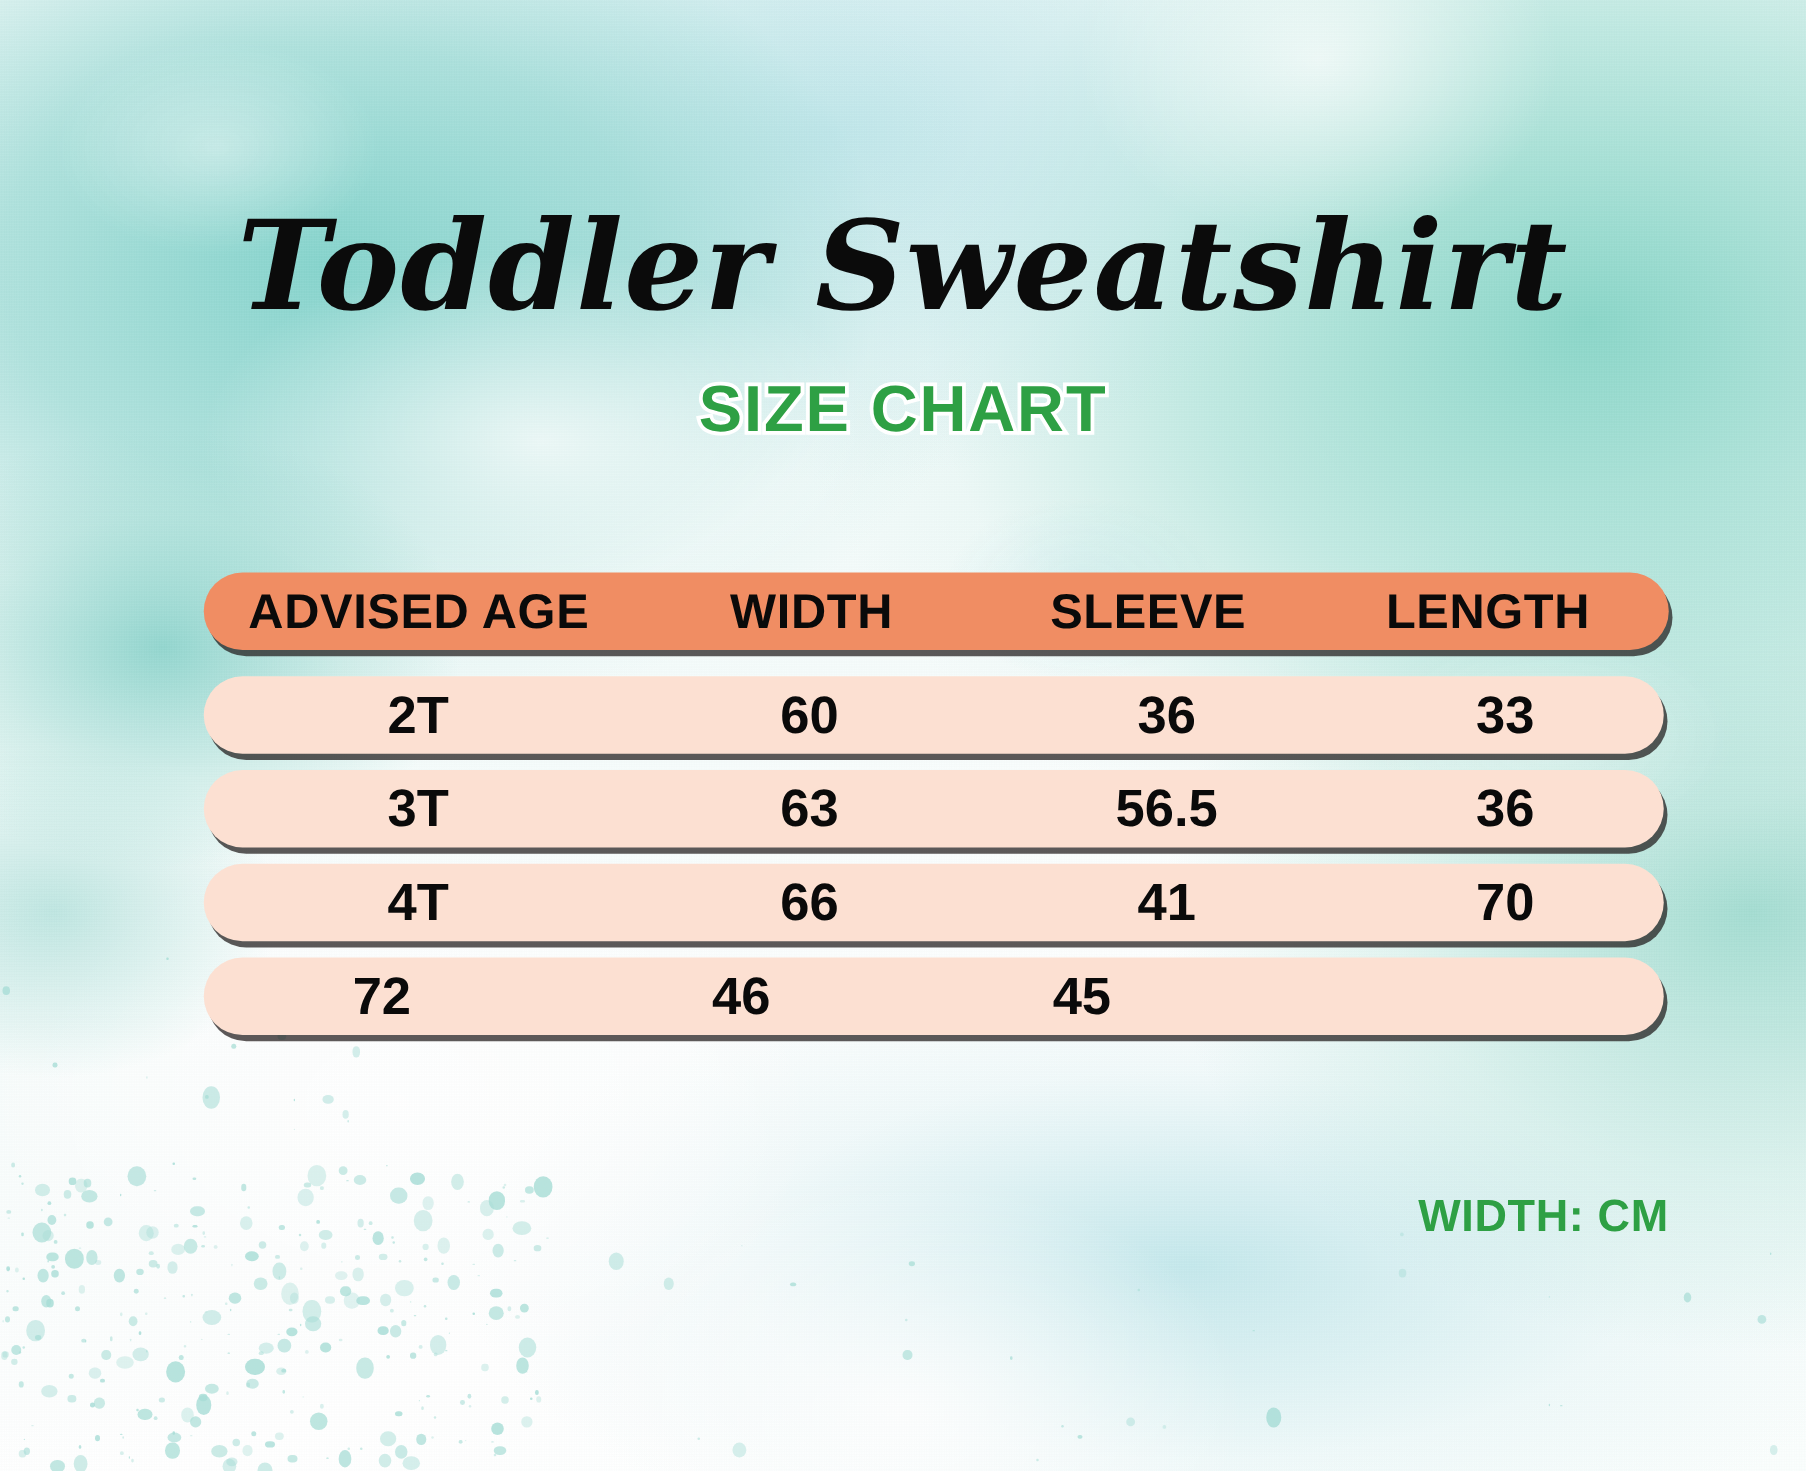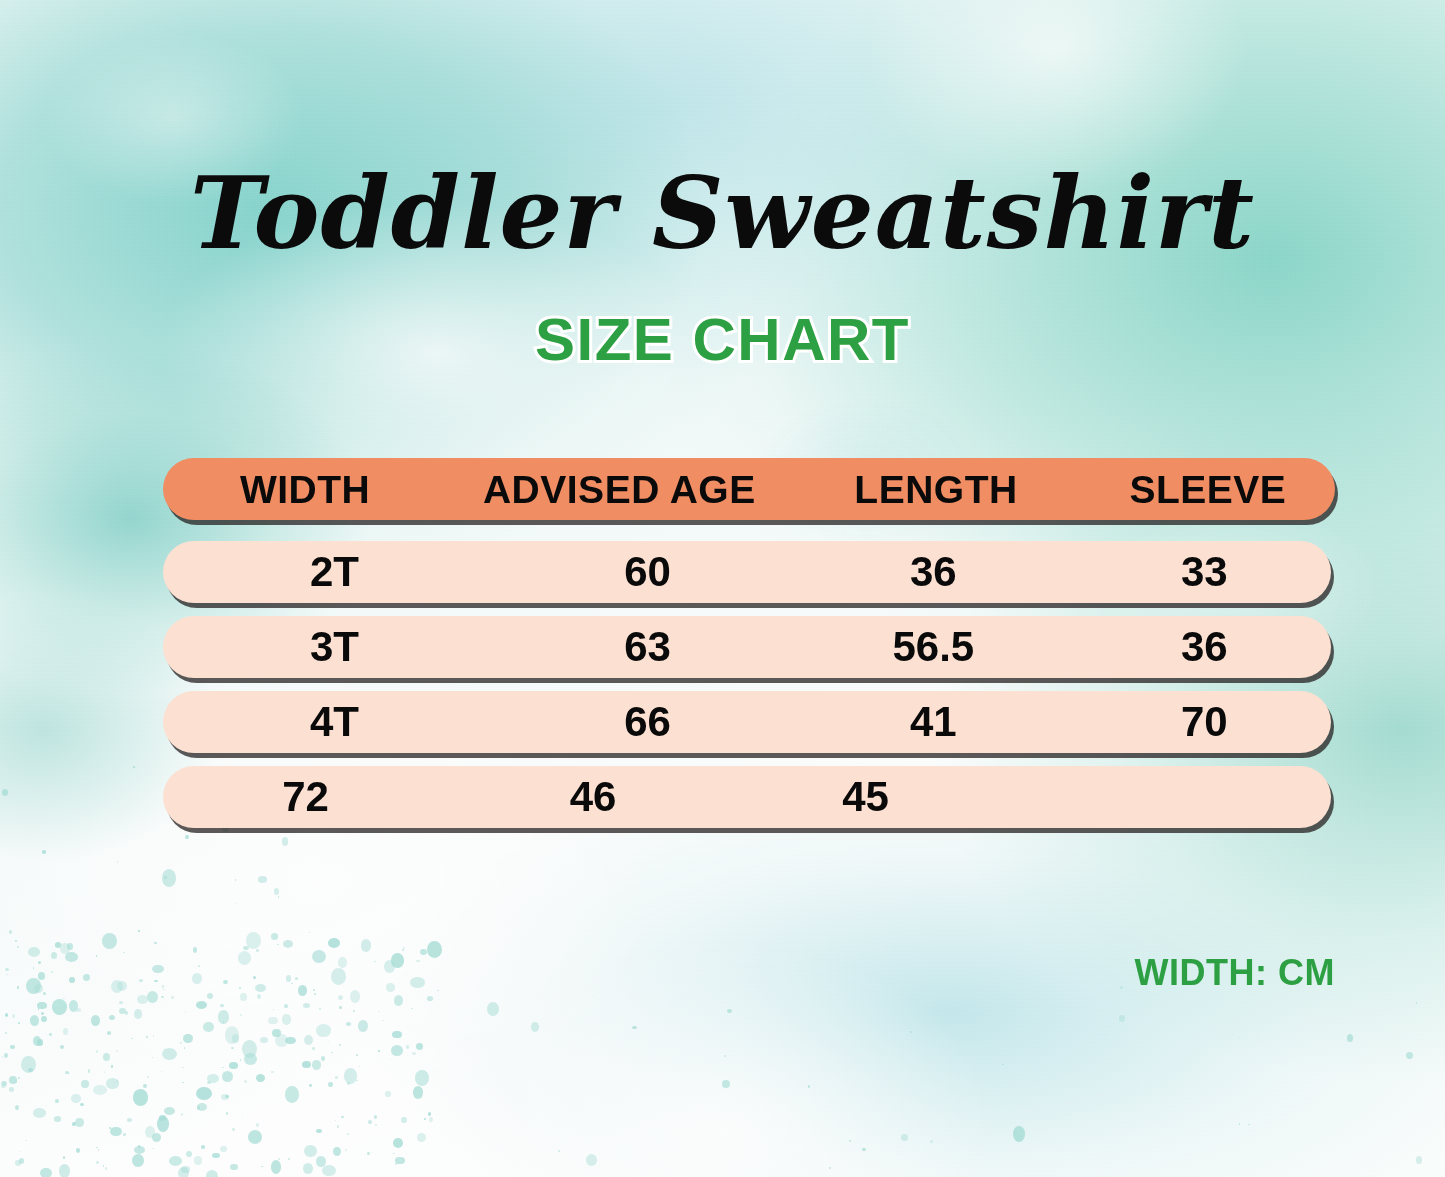--- a/index.html
+++ b/index.html
@@ -91,21 +91,21 @@
   }
 
   .title-sub {
     position: absolute;
     left: 0;
     right: 0;
     top: 258px;
     text-align: center;
     font-family: "Liberation Sans", sans-serif;
     font-weight: 700;
-    font-size: 60px;
+    font-size: 52px;
     letter-spacing: 1.5px;
     color: #2ea044;
     white-space: nowrap;
     line-height: 1.05;
     -webkit-text-stroke: 6px #ffffff;
     paint-order: stroke fill;
   }
 
   
   #size-table {
@@ -526,24 +526,24 @@
       <div class="speck" style="left: 239.9px; top: 993.2px; width: 6.8px; height: 7.6px; opacity: 0.37;"></div>
     </div>
 
   <h1 class="title-script">Toddler Sweatshirt</h1>
 
   <h2 class="title-sub">SIZE CHART</h2>
 
   <div id="size-table">
 
     <div class="row row-header">
+      <div class="cell c-age">ADVISED AGE</div>
       <div class="cell c-width">WIDTH</div>
-      <div class="cell c-age">ADVISED AGE</div>
+      <div class="cell c-sleeve">SLEEVE</div>
       <div class="cell c-length">LENGTH</div>
-      <div class="cell c-sleeve">SLEEVE</div>
     </div>
 
     <div class="row row-data">
       <div class="cell c-age">2T</div>
       <div class="cell c-width">60</div>
       <div class="cell c-length">36</div>
       <div class="cell c-sleeve">33</div>
     </div>
 
     <div class="row row-data">

